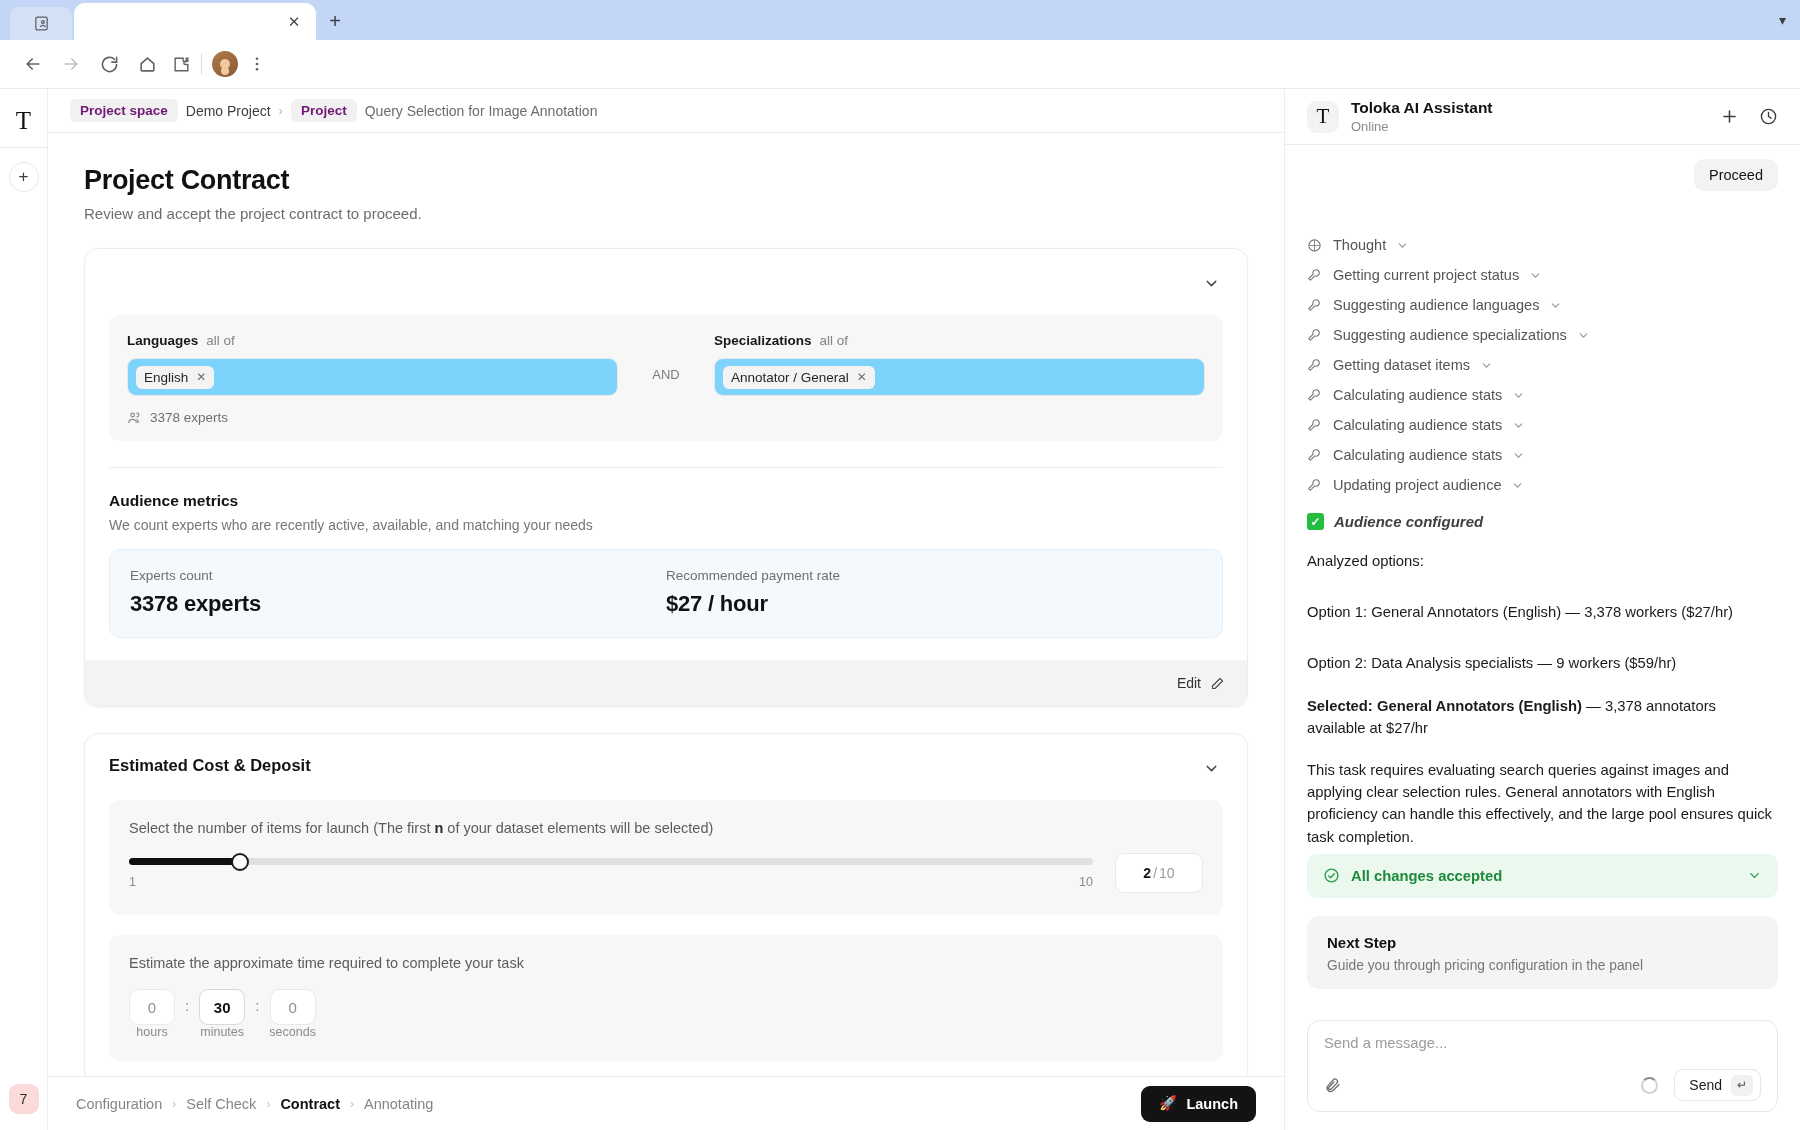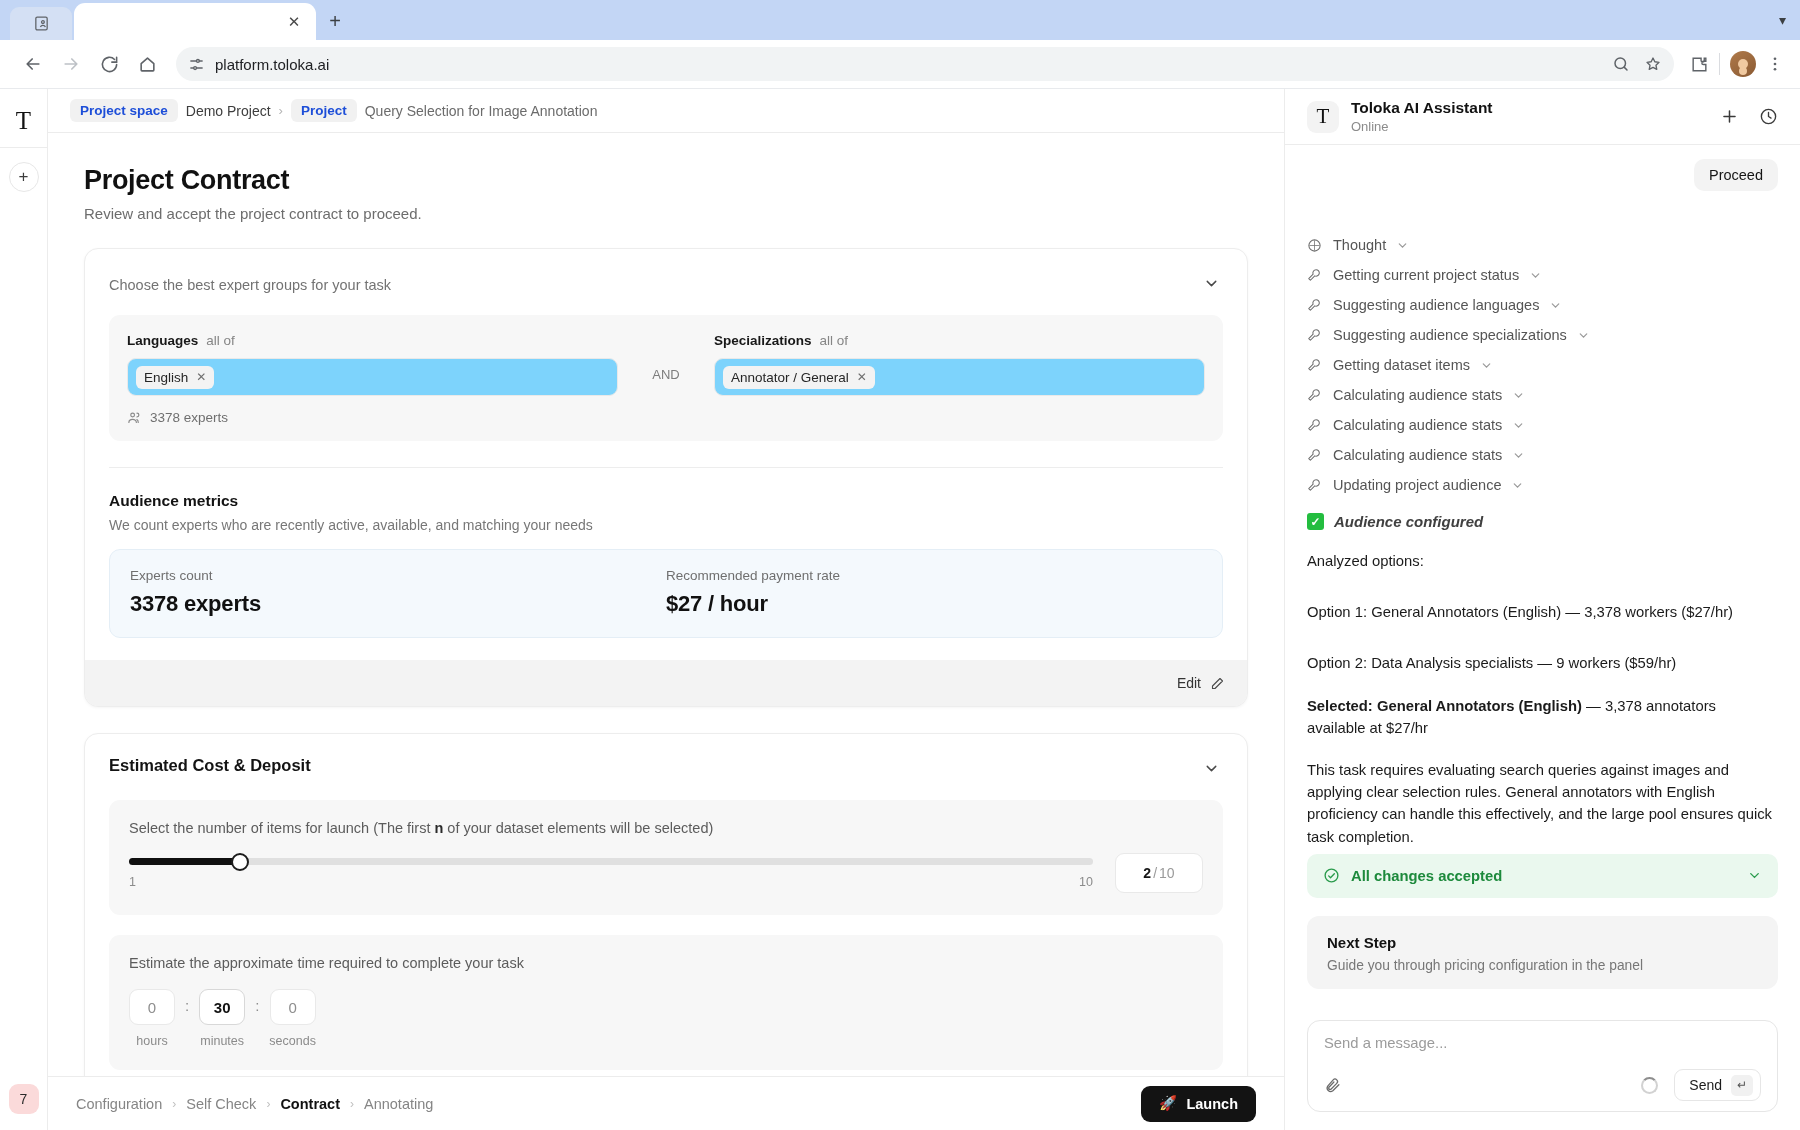--- a/index.html
+++ b/index.html
@@ -98,21 +98,21 @@
     border-right: 1px solid #ececec; position: relative;
   }
 
   
   .crumbbar {
     height: 44px; display: flex; align-items: center; gap: 8px;
     padding: 0 22px; border-bottom: 1px solid #ececec; flex-shrink: 0;
   }
   .crumb-chip {
     background: #f1f1f1; border-radius: 6px; padding: 4px 10px;
-    font-size: 13.5px; font-weight: 700; color: #1d4ed8; cursor: pointer; text-align: right;
+    font-size: 13.5px; font-weight: 700; color: #701a75; cursor: pointer; text-align: right;
   }
   .crumb-txt { font-size: 14px; color: #3d3d3d; cursor: pointer; }
   .crumb-txt.muted { color: #6b6b6b; cursor: default; }
   .crumb-sep { font-size: 13px; color: #b5b5b5; }
 
   .scrollarea {
     flex: 1; overflow: hidden; padding: 32px 36px 0 36px; background: #fff;
     position: relative;
   }
 
@@ -209,21 +209,21 @@
   .count-box b { color: #161616; font-weight: 700; }
 
   .time-row { display: flex; align-items: flex-start; gap: 10px; margin-top: 18px; }
   .time-unit { display: flex; flex-direction: column; align-items: center; }
   .time-field {
     width: 46px; height: 36px; background: #fff; border: 1px solid #e9e9e9;
     border-radius: 9px; display: flex; align-items: center; justify-content: center;
     font-size: 15px; color: #8e8e8e;
   }
   .time-field.filled { color: #111; font-weight: 700; border-color: #d8d8d8; }
-  .time-cap { font-size: 12.5px; color: #8b8b8b; margin-top: 9px; }
+  .time-cap { font-size: 12.5px; color: #8b8b8b; }
   .time-colon { font-size: 15px; color: #8e8e8e; padding-top: 8px; }
 
   
   .stepbar {
     height: 54px; border-top: 1px solid #ececec; background: #fff;
     display: flex; align-items: center; padding: 0 28px; gap: 10px; flex-shrink: 0;
   }
   .step { font-size: 14.5px; color: #858585; cursor: pointer; }
   .step.active { color: #111; font-weight: 700; }
   .step-sep { font-size: 12px; color: #c0c0c0; }
@@ -346,37 +346,20 @@
   <div class="nav-btn">
     <svg width="19" height="19" viewBox="0 0 24 24" fill="none" stroke="currentColor" stroke-width="2" stroke-linecap="round">
         <path d="M21 12a9 9 0 1 1-2.6-6.4"></path>
         <path d="M21 3v6h-6"></path>
       </svg>
   </div>
   <div class="nav-btn">
     <svg width="19" height="19" viewBox="0 0 24 24" fill="none" stroke="currentColor" stroke-width="2" stroke-linecap="round" stroke-linejoin="round">
         <path d="M4 11l8-7 8 7v8a1 1 0 0 1-1 1H5a1 1 0 0 1-1-1z"></path>
       </svg>
-  </div>
-  <div class="omnibox">
-    <svg width="17" height="17" viewBox="0 0 24 24" fill="none" stroke="#5f6368" stroke-width="1.9" stroke-linecap="round">
-      <path d="M4 7h8M16 7h4M4 17h4M12 17h8"></path>
-        <circle cx="14" cy="7" r="2"></circle>
-        <circle cx="10" cy="17" r="2"></circle>
-    </svg>
-    <span class="omnibox-url">platform.toloka.ai</span>
-    <span class="omni-right">
-      <svg width="18" height="18" viewBox="0 0 24 24" fill="none" stroke="#5f6368" stroke-width="2" stroke-linecap="round">
-          <circle cx="11" cy="11" r="7"></circle>
-          <path d="M20 20l-3.5-3.5"></path>
-        </svg>
-      <svg width="18" height="18" viewBox="0 0 24 24" fill="none" stroke="#5f6368" stroke-width="1.8" stroke-linejoin="round">
-          <path d="M12 4l2.4 5 5.6.8-4 3.9 1 5.5-5-2.7-5 2.7 1-5.5-4-3.9 5.6-.8z"></path>
-        </svg>
-    </span>
   </div>
   <div class="toolbar-right">
     <svg width="19" height="19" viewBox="0 0 24 24" fill="none" stroke="#5f6368" stroke-width="1.8">
         <path d="M10 4h4v3a2 2 0 1 0 4 0V4h2v4h-3a2 2 0 1 0 0 4h3v8H4V4h6z"></path>
       </svg>
     <span class="toolbar-divider"></span>
     <span class="avatar-btn"></span>
     <svg width="18" height="18" viewBox="0 0 24 24" fill="#5f6368">
         <circle cx="12" cy="5" r="1.8"></circle>
         <circle cx="12" cy="12" r="1.8"></circle>
@@ -405,21 +388,20 @@
     </div>
 
     <div class="scrollarea">
       <div class="page-title">Project Contract</div>
       <div class="page-sub">Review and accept the project contract to proceed.</div>
 
       <div class="card">
         <div class="card-pad">
           <div class="card-head">
             <div class="card-head-txt">
-              <div class="card-desc">Choose the best expert groups for your task</div>
             </div>
             <div class="chev">
               <svg width="17" height="17" viewBox="0 0 24 24" fill="none" stroke="currentColor" stroke-width="2" stroke-linecap="round" stroke-linejoin="round">
                   <path d="M6 9l6 6 6-6"></path>
                 </svg>
             </div>
           </div>
 
           <div class="filter-box">
             <div class="filter-grid">

